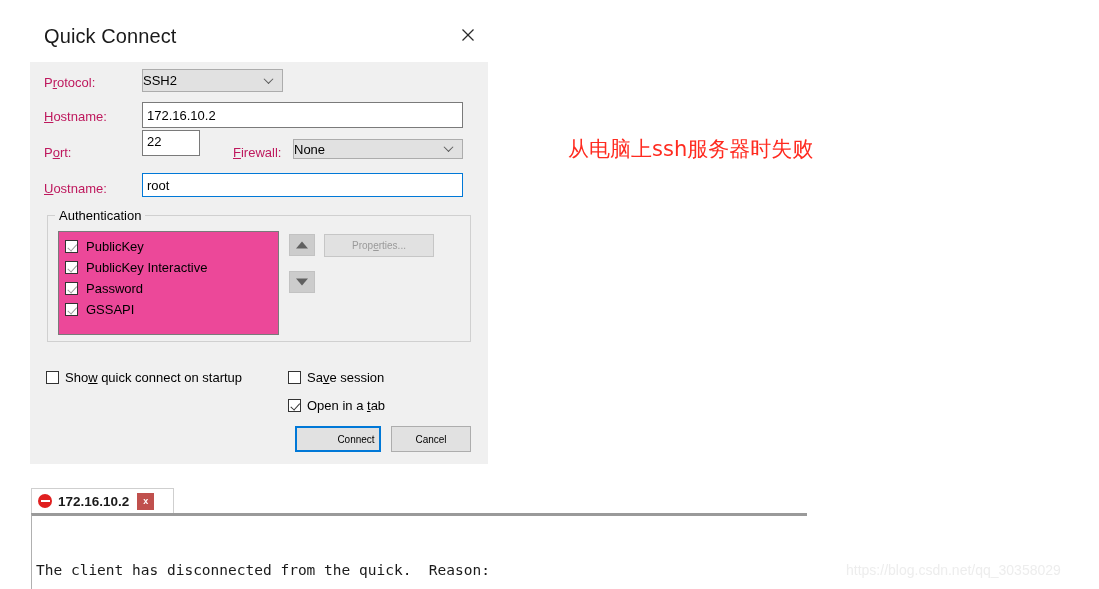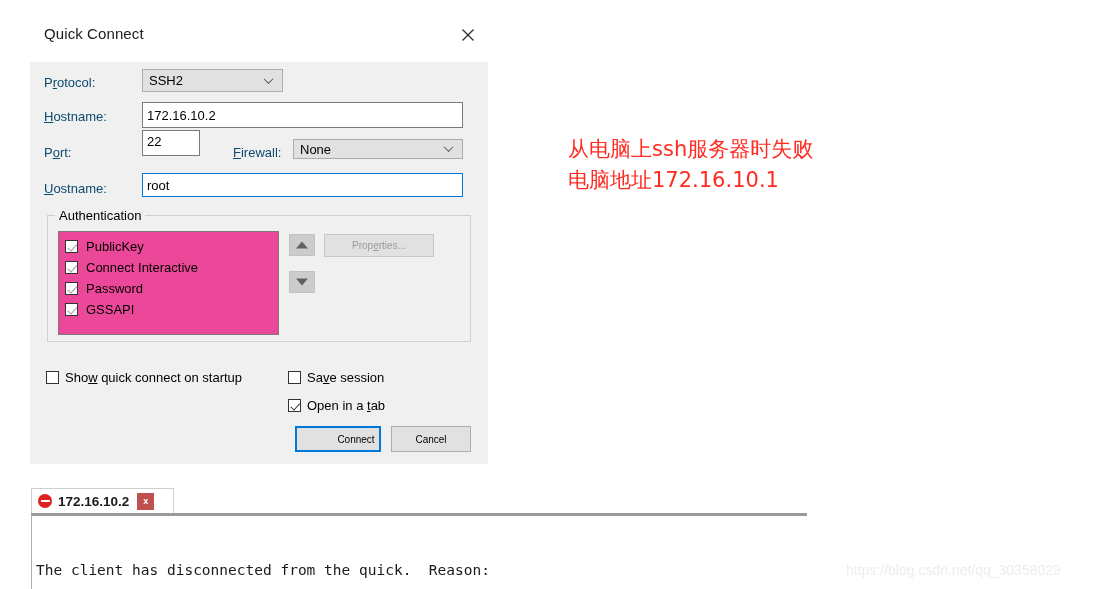--- a/index.html
+++ b/index.html
@@ -28,21 +28,21 @@
   }
   #dialog-titlebar {
     position: relative;
     height: 62px;
     background: #ffffff;
   }
   #dialog-title {
     position: absolute;
     left: 14px;
     top: 25px;
-    font-size: 15px;
+    font-size: 20px;
     color: #1a1a1a;
     letter-spacing: 0.1px;
     text-align: center;
   }
   #dialog-close {
     position: absolute;
     right: 9px;
     top: 26px;
     width: 22px;
     height: 22px;
@@ -58,21 +58,21 @@
     left: 0;
     top: 62px;
     width: 458px;
     height: 402px;
     background: #f0f0f0;
   }
 
   .lbl {
     position: absolute;
     font-size: 13px;
-    color: #0c4a6e;
+    color: #be185d;
     white-space: nowrap;
   }
   .mn { text-decoration: underline; }
 
   .txtbox {
     position: absolute;
     background: #ffffff;
     border: 1px solid #7a7a7a;
     box-sizing: border-box;
     font-family: "Liberation Sans", sans-serif;
@@ -88,21 +88,20 @@
 
   .combo {
     position: absolute;
     background: #e1e1e1;
     border: 1px solid #acacac;
     box-sizing: border-box;
     font-size: 13px;
     color: #000;
     display: flex;
     align-items: center;
-    padding-left: 6px;
     cursor: pointer;
   }
   .combo .chev {
     position: absolute;
     right: 8px;
     top: 50%;
     transform: translateY(-60%);
     width: 9px;
     height: 9px;
   }
@@ -390,21 +389,21 @@
     <div id="auth-group"></div>
     <div id="auth-group-label">Authentication</div>
 
     <div id="auth-list">
       <div class="auth-item">
         <span class="cb checked-gray"></span>
         <span>PublicKey</span>
       </div>
       <div class="auth-item">
         <span class="cb checked-gray"></span>
-        <span>Connect Interactive</span>
+        <span>PublicKey Interactive</span>
       </div>
       <div class="auth-item">
         <span class="cb checked-gray"></span>
         <span>Password</span>
       </div>
       <div class="auth-item">
         <span class="cb checked-gray"></span>
         <span>GSSAPI</span>
       </div>
     </div>
@@ -440,21 +439,20 @@
     </div>
     <div class="btn" style="left:361px; top:364px; width:80px; height:26px;">
       <span>Cancel</span>
     </div>
 
   </div>
 </div>
 
 <div id="annotation">
   <div>从电脑上ssh服务器时失败</div>
-  <div>电脑地址172.16.10.1</div>
 </div>
 
 <div id="term-tabbar">
   <span id="tab-status-icon"></span>
   <span id="tab-label">172.16.10.2</span>
   <span id="tab-close">x</span>
 </div>
 
 <div id="term-body">
   <div id="term-text">

